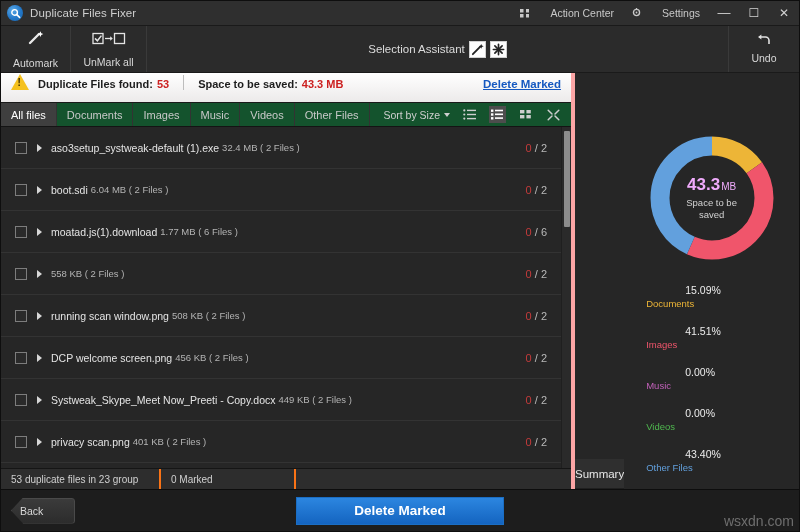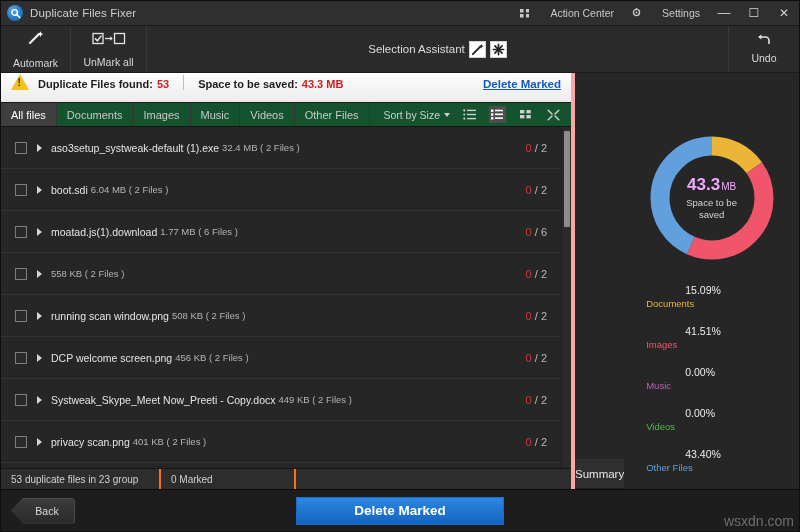--- a/index.html
+++ b/index.html
@@ -227,21 +227,21 @@
     display: flex; align-items: center;
     position: relative;
     border-top: 1px solid #0d0d0d;
   }
   .back-btn {
     margin-left: 10px;
     height: 26px; width: 64px;
     background: linear-gradient(#3b3b3b, #2c2c2c);
     border: 1px solid #4a4a4a;
     color: #d9d9d9; font-size: 10.5px;
-    display: flex; align-items: center; justify-content: center;
+    display: flex; align-items: center; 
     padding-left: 8px;
     clip-path: polygon(12px 0, 100% 0, 100% 100%, 12px 100%, 0 50%);
     border-radius: 3px;
   }
   .delete-btn {
     position: absolute; left: 50%; transform: translateX(-50%);
     width: 208px; height: 28px;
     background: linear-gradient(#2c86e0, #1464c0);
     border: 1px solid #1b6ec4;
     color: #ffffff; font-size: 13.5px; font-weight: bold;

